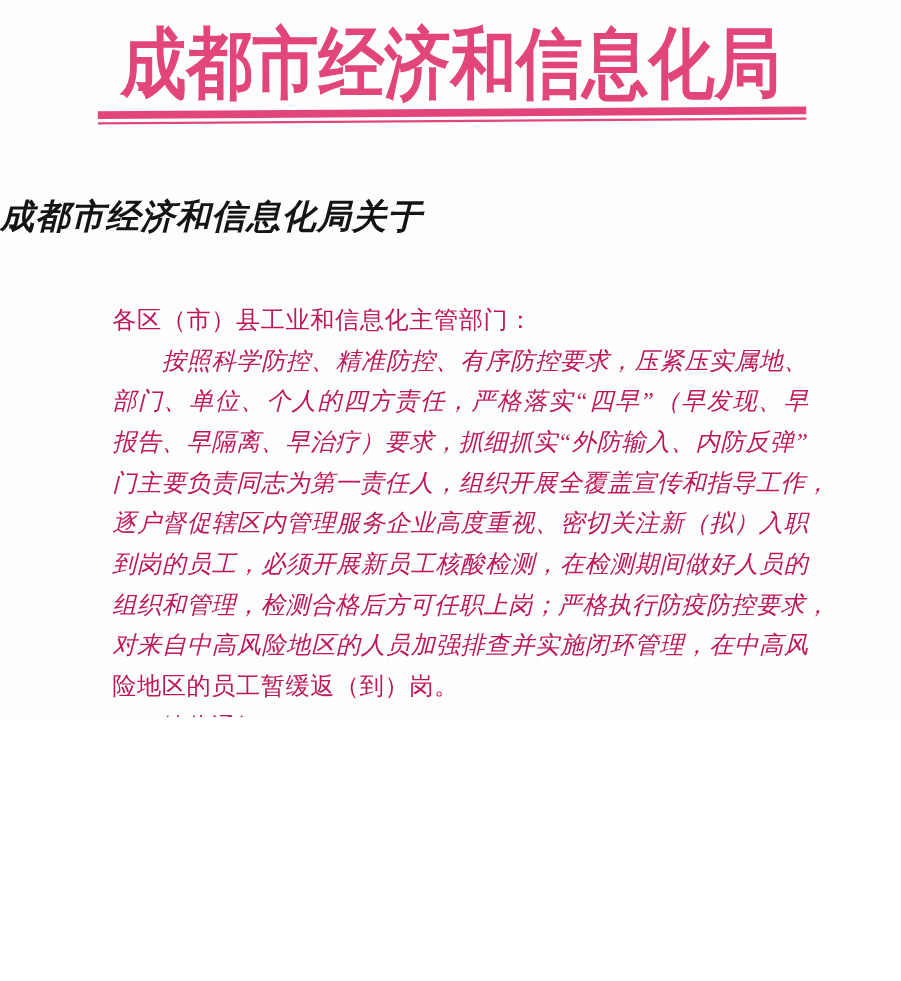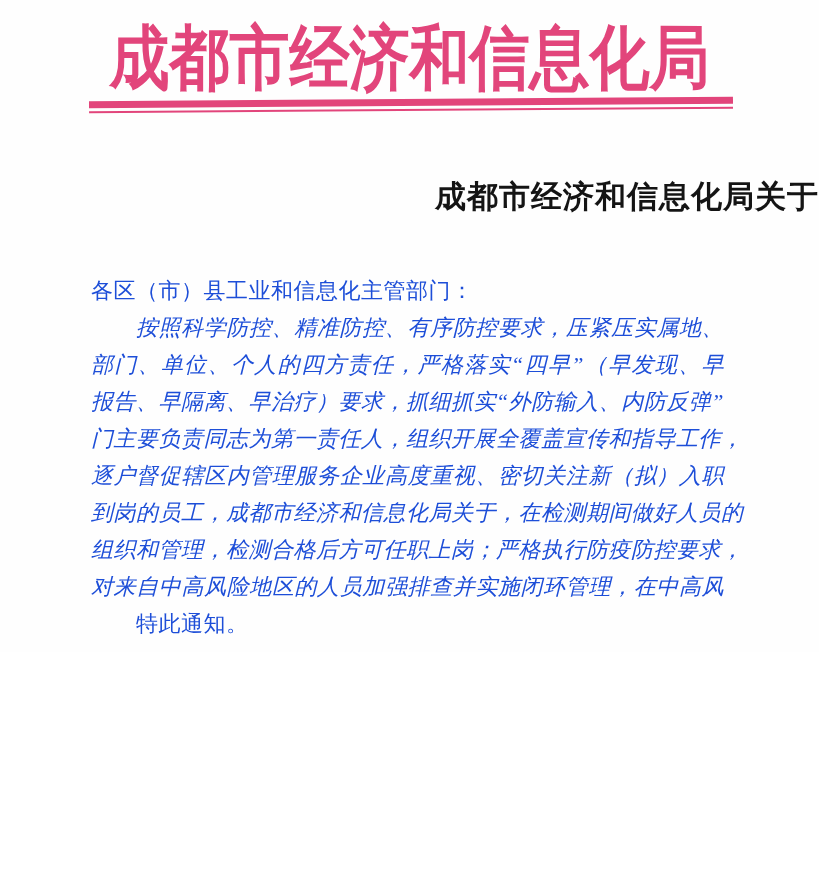--- a/index.html
+++ b/index.html
@@ -23,29 +23,30 @@
   }
   .rule{
     position:absolute;top:99px;left:89px;width:644px;
     transform:rotate(-0.4deg);
   }
   .rule-thick{height:7px;background:#e2457b;}
   .rule-thin{height:2px;background:#e2457b;margin-top:3px;}
   
   .doc-title{
     position:absolute;top:155px;left:0;width:100%;
-    text-align:right;color:#141414;
+    text-align:left;color:#141414;
     font-size:31px;font-weight:bold;line-height:42px;
     letter-spacing:1px;
+    font-style:italic;
   }
   .doc-title span{display:block;}
   
   .body-text{
-    position:absolute;top:272px;left:91px;width:633px;
-    font-size:22px;color:#1d4ed8;
+    position:absolute;top:272px;left:102px;width:633px;
+    font-size:22px;color:#be185d;
   }
   .line{
     height:37px;line-height:37px;
     white-space:nowrap;
     letter-spacing:0.5px;
   }
   .line.indent{text-indent:45px;}
   .line.just{text-align:justify;text-align-last:justify;font-style:italic;}
   
   .sign-block{
@@ -87,23 +88,24 @@
     <span>成都市经济和信息化局关于</span>
   </h1>
 
   <main class="body-text">
     <div class="line">各区（市）县工业和信息化主管部门：</div>
     <div class="line indent just">按照科学防控、精准防控、有序防控要求，压紧压实属地、</div>
     <div class="line just">部门、单位、个人的四方责任，严格落实“四早”（早发现、早</div>
     <div class="line just">报告、早隔离、早治疗）要求，抓细抓实“外防输入、内防反弹”</div>
     <div class="line just">门主要负责同志为第一责任人，组织开展全覆盖宣传和指导工作，</div>
     <div class="line just">逐户督促辖区内管理服务企业高度重视、密切关注新（拟）入职</div>
-    <div class="line just">到岗的员工，成都市经济和信息化局关于，在检测期间做好人员的</div>
+    <div class="line just">到岗的员工，必须开展新员工核酸检测，在检测期间做好人员的</div>
     <div class="line just">组织和管理，检测合格后方可任职上岗；严格执行防疫防控要求，</div>
     <div class="line just">对来自中高风险地区的人员加强排查并实施闭环管理，在中高风</div>
+    <div class="line">险地区的员工暂缓返（到）岗。</div>
     <div class="line indent">特此通知。</div>
   </main>
 
   <div class="sign-block">
     <div class="sign-org">成都市经济和信息化局</div>
     <div class="sign-date">2021年8月9日</div>
   </div>
 
   <svg class="seal" viewBox="0 0 154 154" aria-hidden="true">
     <circle cx="77" cy="77" r="71.5" fill="none" stroke="#df382a" stroke-width="5.5"></circle>

